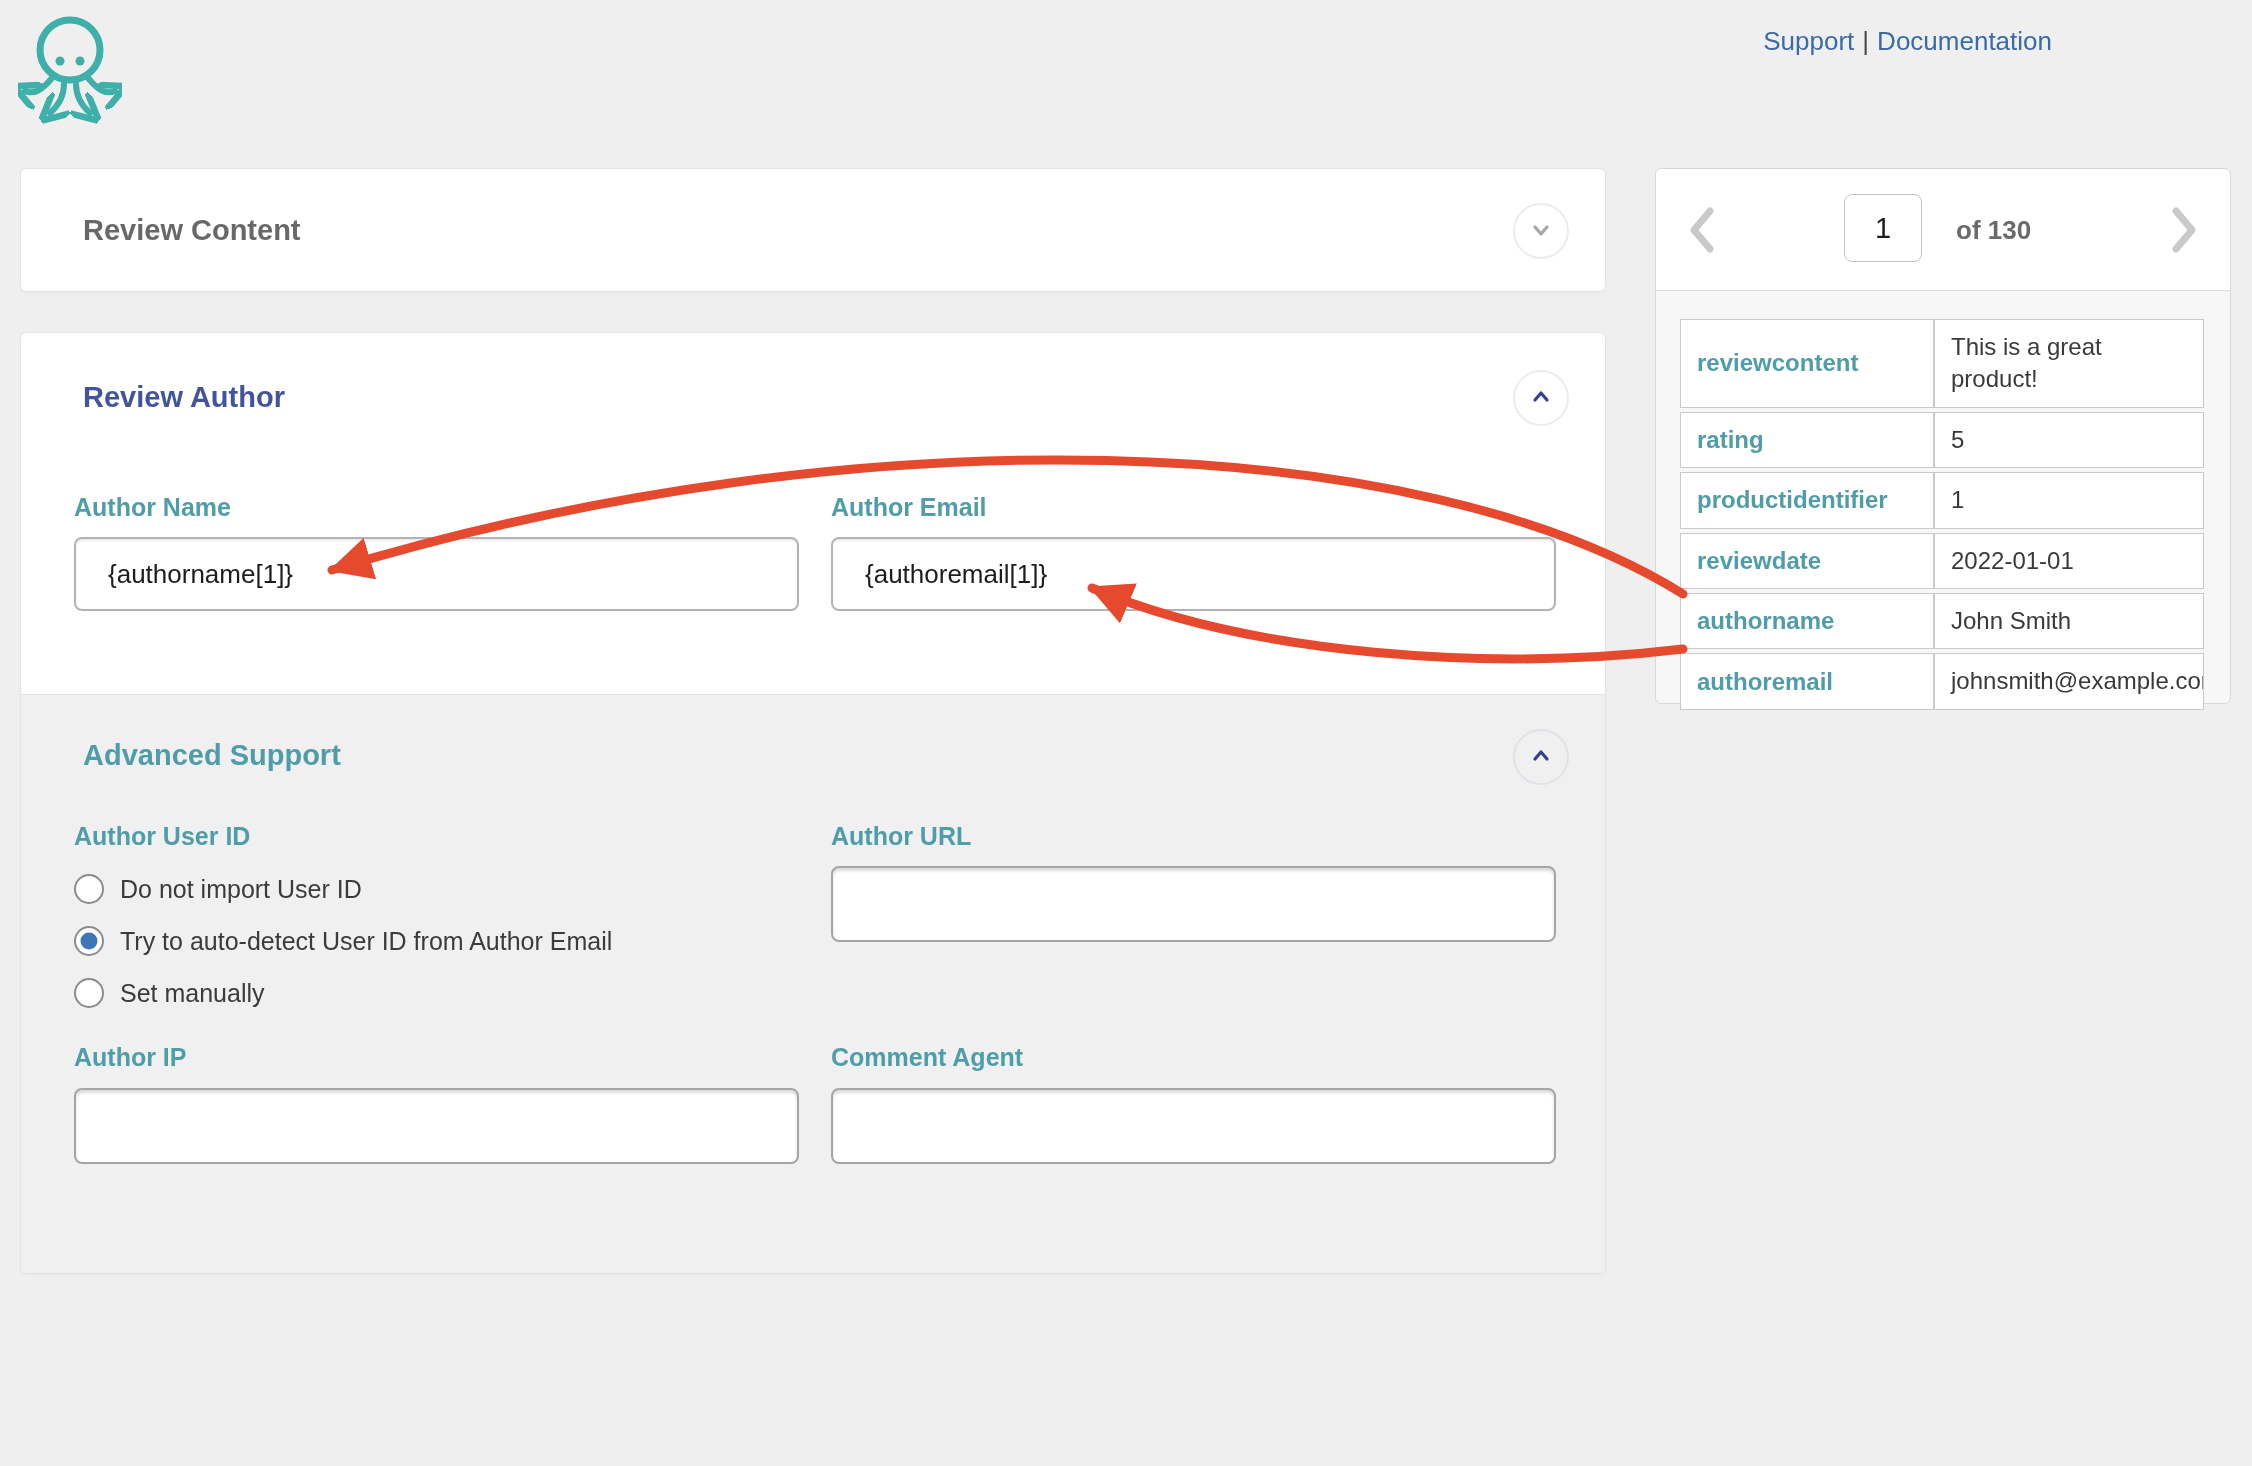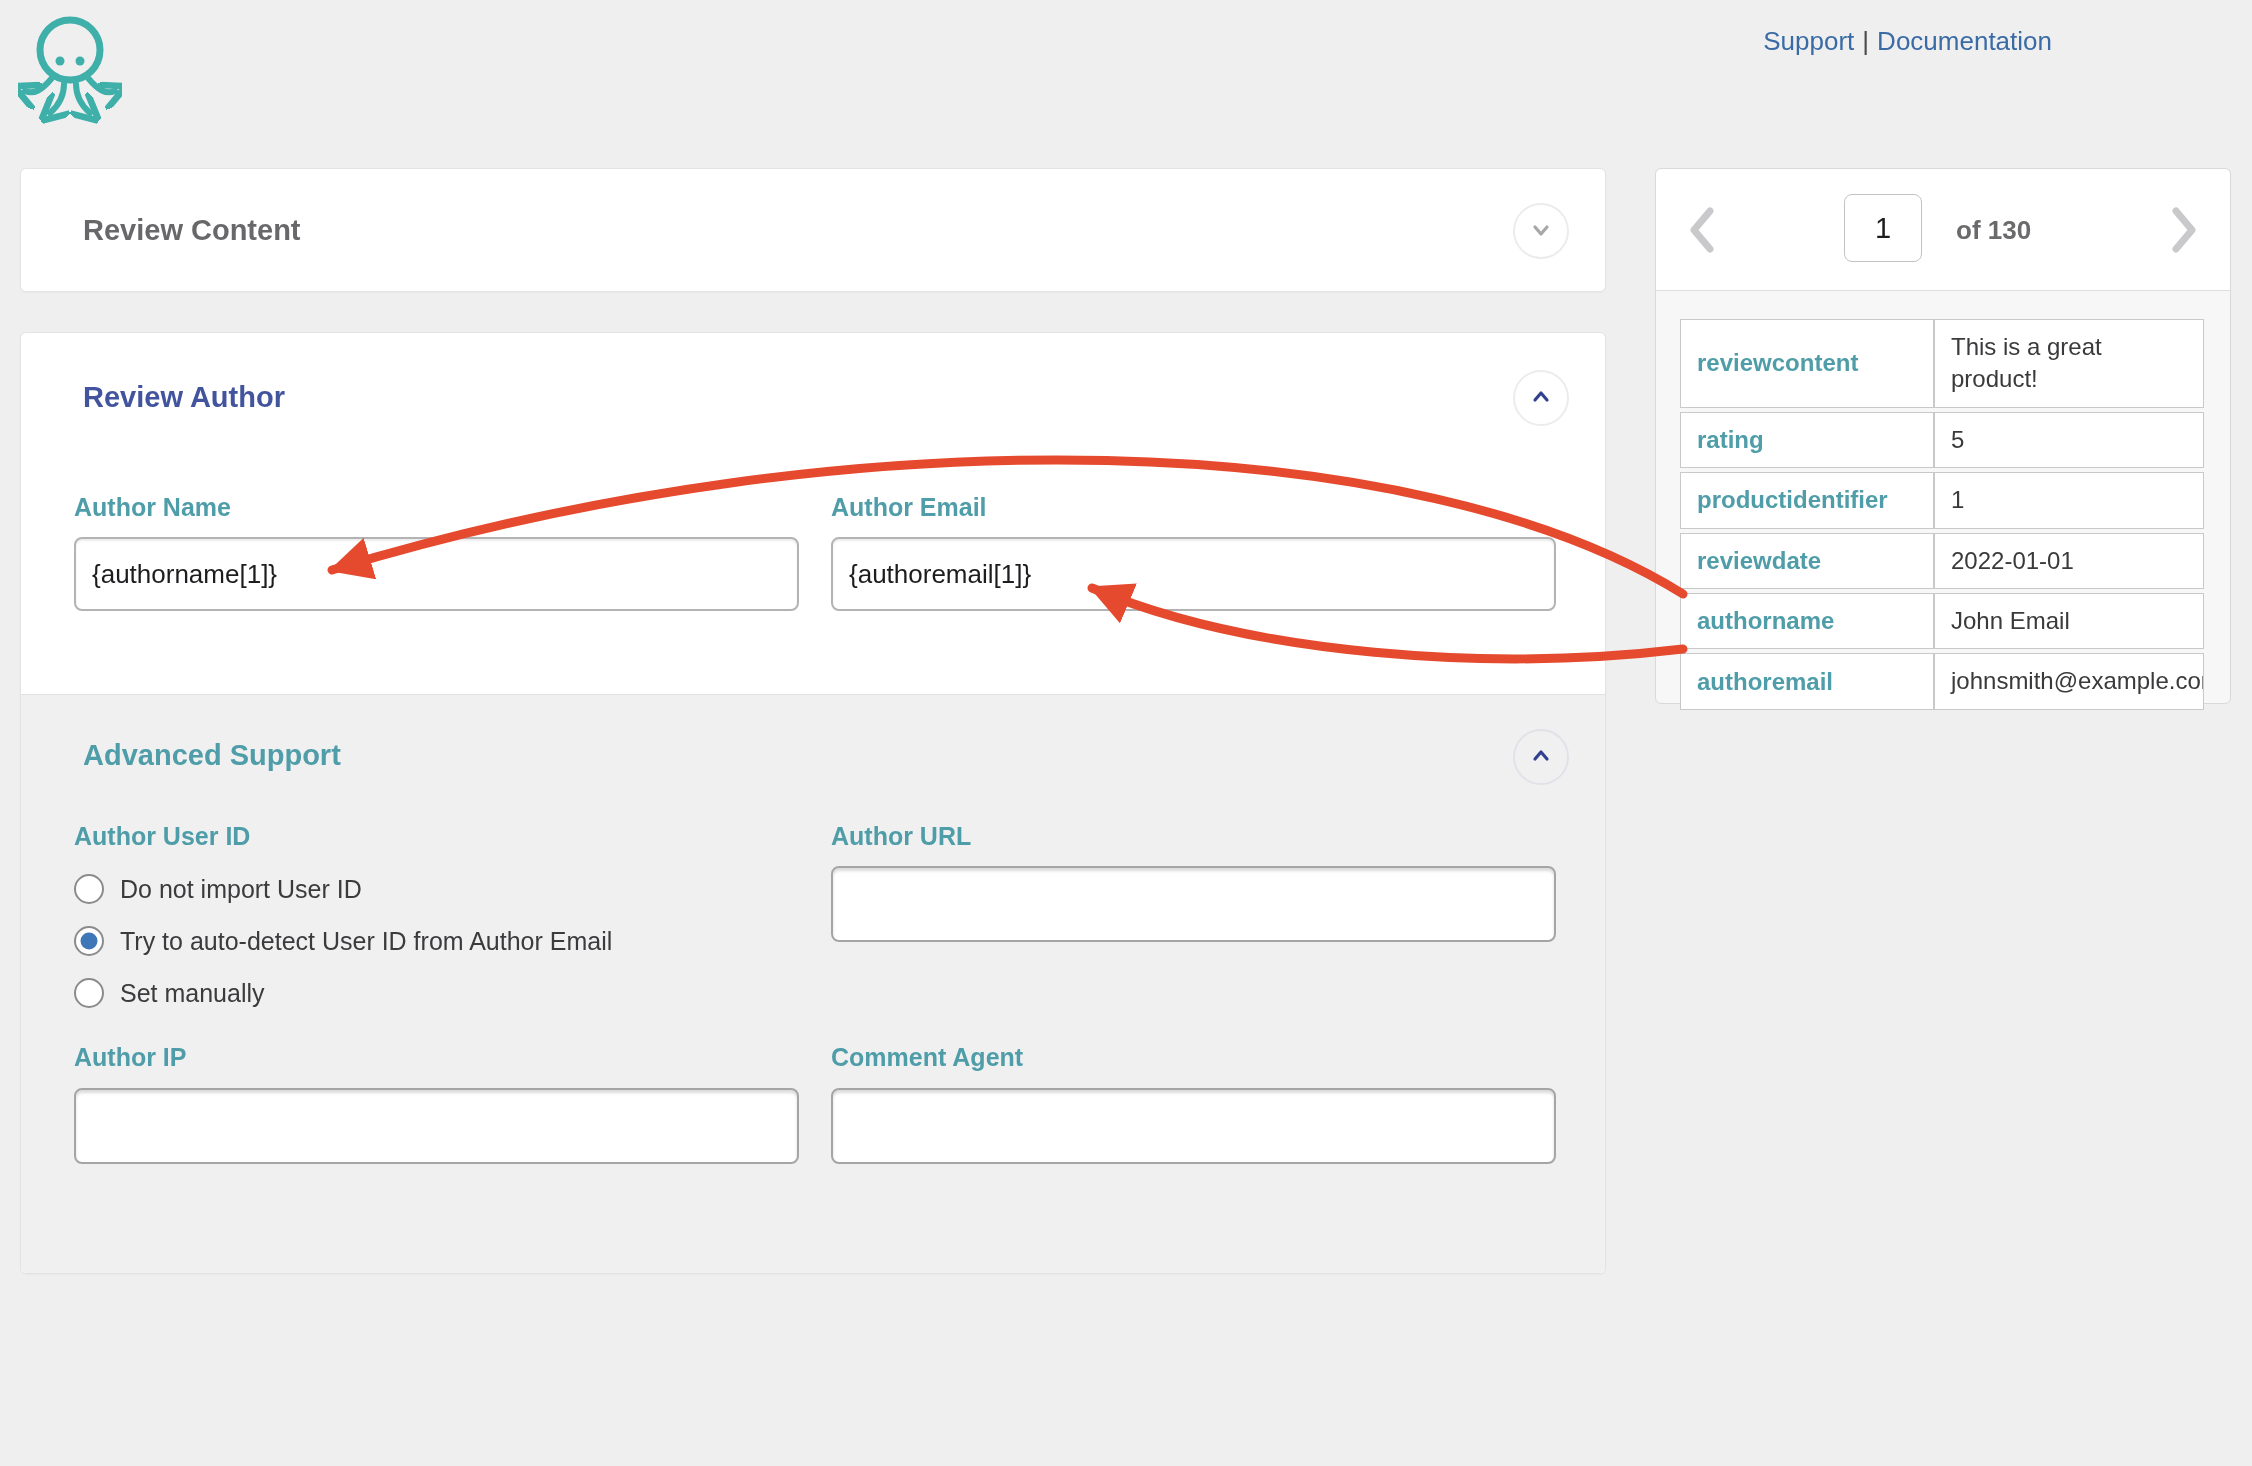--- a/index.html
+++ b/index.html
@@ -33,21 +33,21 @@
   #card-review-content { top:168px; height:124px; }
   #card-review-meta    { top:1317px; height:125px; }
   #card-review-content .chev-btn, #card-review-meta .chev-btn { right:36px; top:34px; }
 
   
   #card-review-author { top:332px; height:942px; }
   #card-review-author > .chev-btn { right:36px; top:37px; }
 
   .flabel { position:absolute; font-size:25px; font-weight:700; color:#4e9da8; }
   .tinput { position:absolute; height:74px; width:725px; background:#fff;
-            border:2px solid #b3b3b5; border-radius:8px; padding:0 16px;
+            border:2px solid #b3b3b5; border-radius:8px; padding:0 32px;
             font-family:"Liberation Sans","DejaVu Sans",sans-serif;
             font-size:26px; color:#1d1d1f; box-shadow:inset 0 2px 2px rgba(0,0,0,0.08); }
   .tinput.big { height:76px; border-color:#a5a5a7; box-shadow:inset 0 3px 3px rgba(0,0,0,0.14); }
 
   #lbl-author-name  { left:53px;  top:160px; }
   #inp-author-name  { left:53px;  top:204px; }
   #lbl-author-email { left:810px; top:160px; }
   #inp-author-email { left:810px; top:204px; }
 
   
@@ -219,21 +219,21 @@
         <tr>
           <td class="k">productidentifier</td>
           <td class="v">1</td>
         </tr>
         <tr>
           <td class="k">reviewdate</td>
           <td class="v">2022-01-01</td>
         </tr>
         <tr>
           <td class="k">authorname</td>
-          <td class="v">John Email</td>
+          <td class="v">John Smith</td>
         </tr>
         <tr>
           <td class="k">authoremail</td>
           <td class="v clip">johnsmith@example.com</td>
         </tr>
       </tbody>
     </table>
   </aside>
 
   <svg class="overlay" viewBox="0 0 2252 1466">

